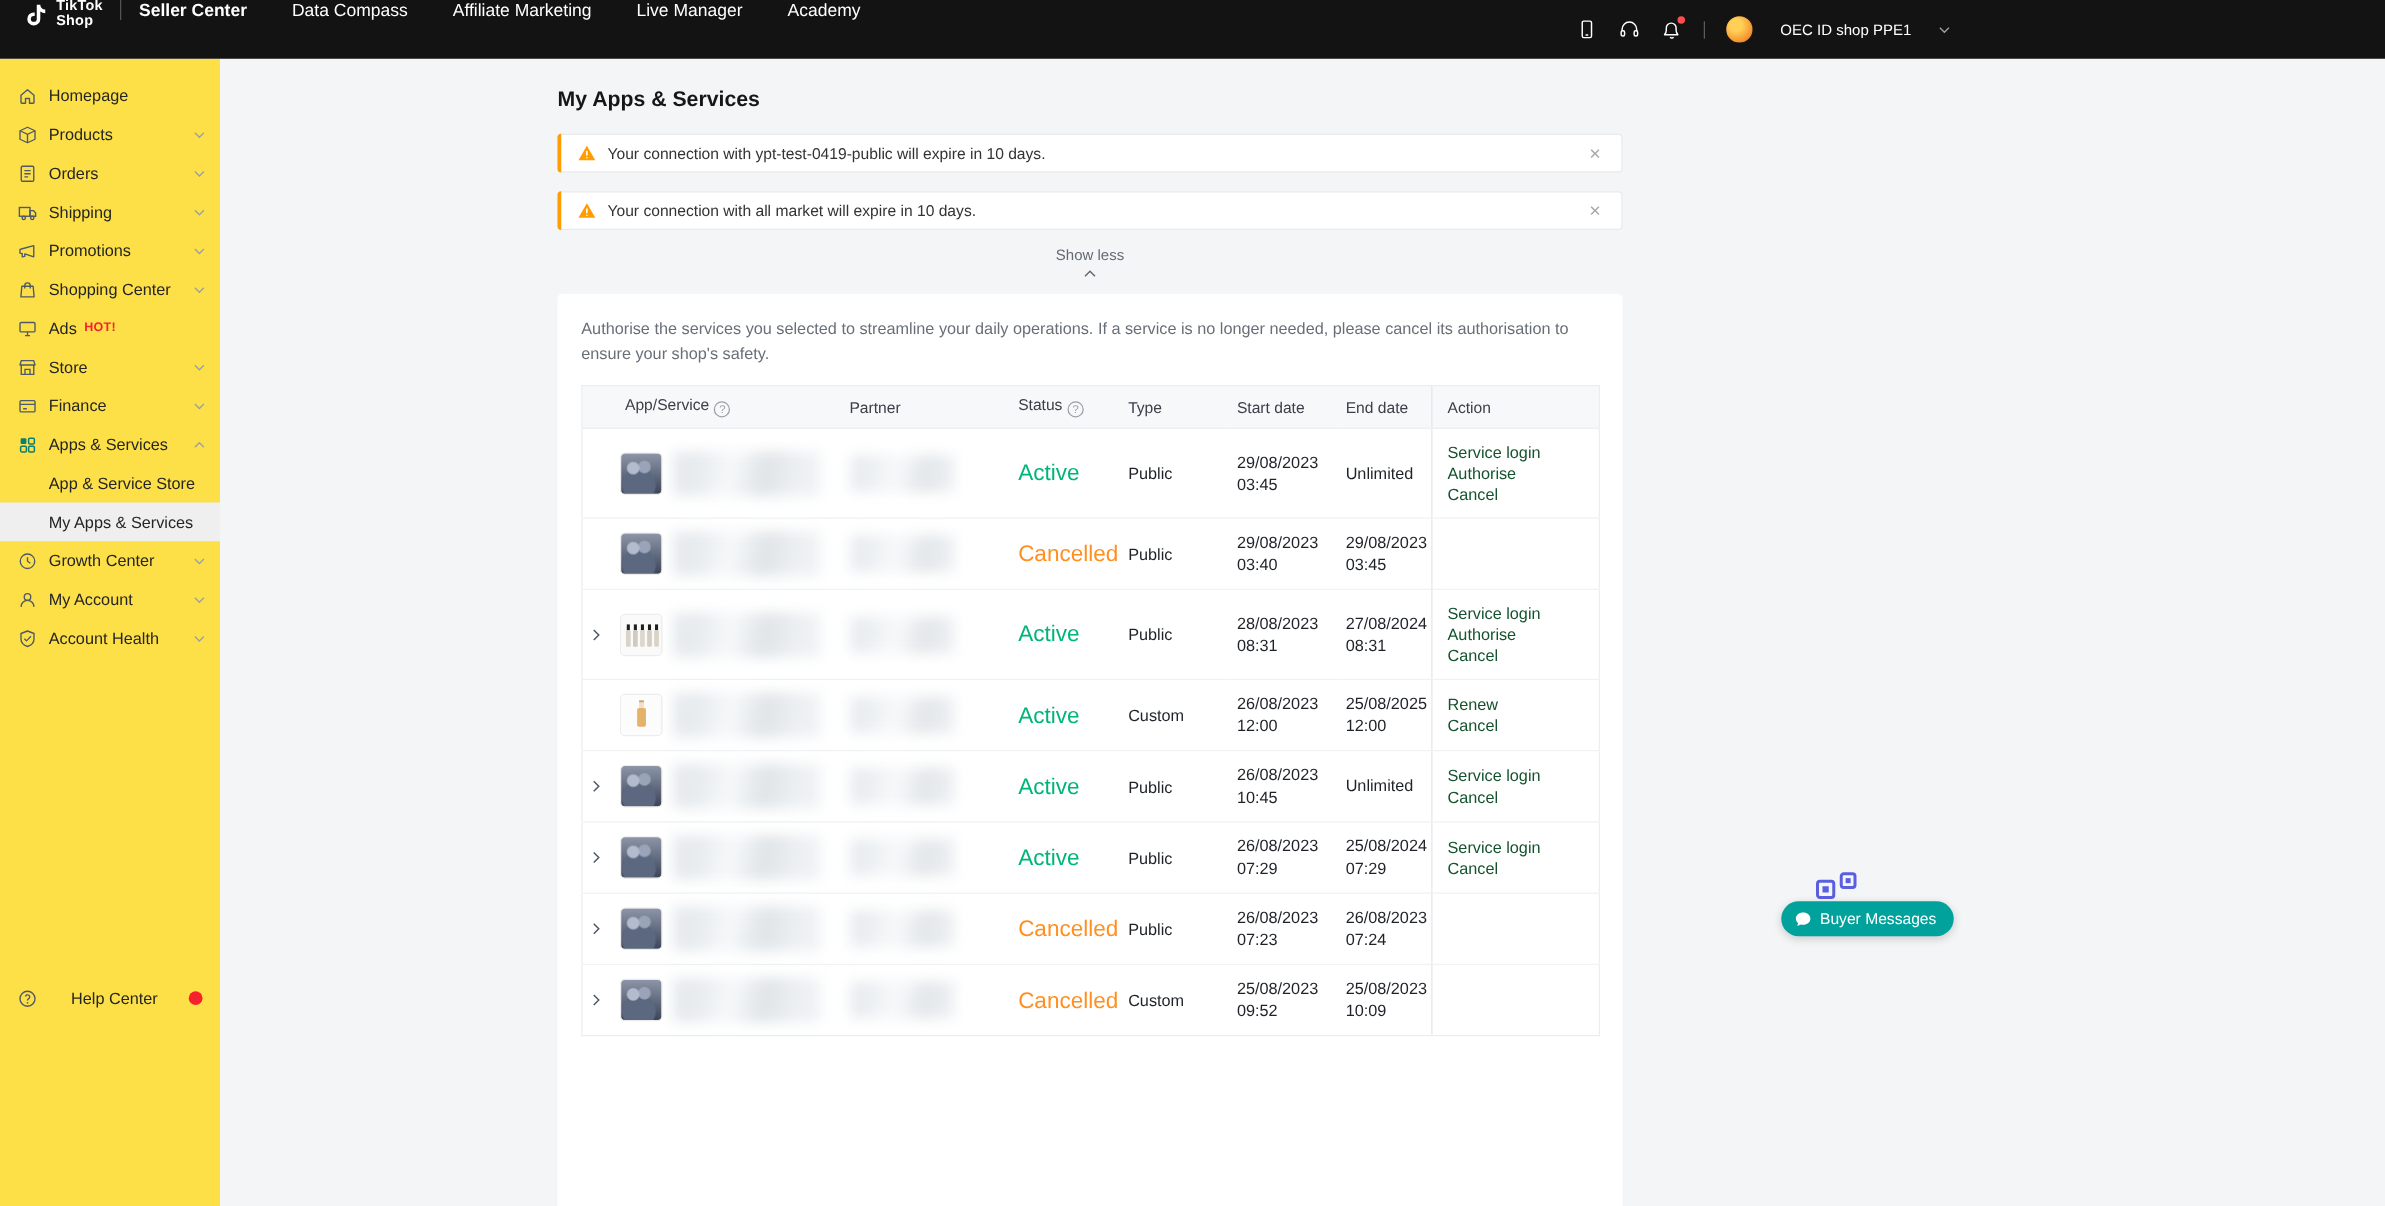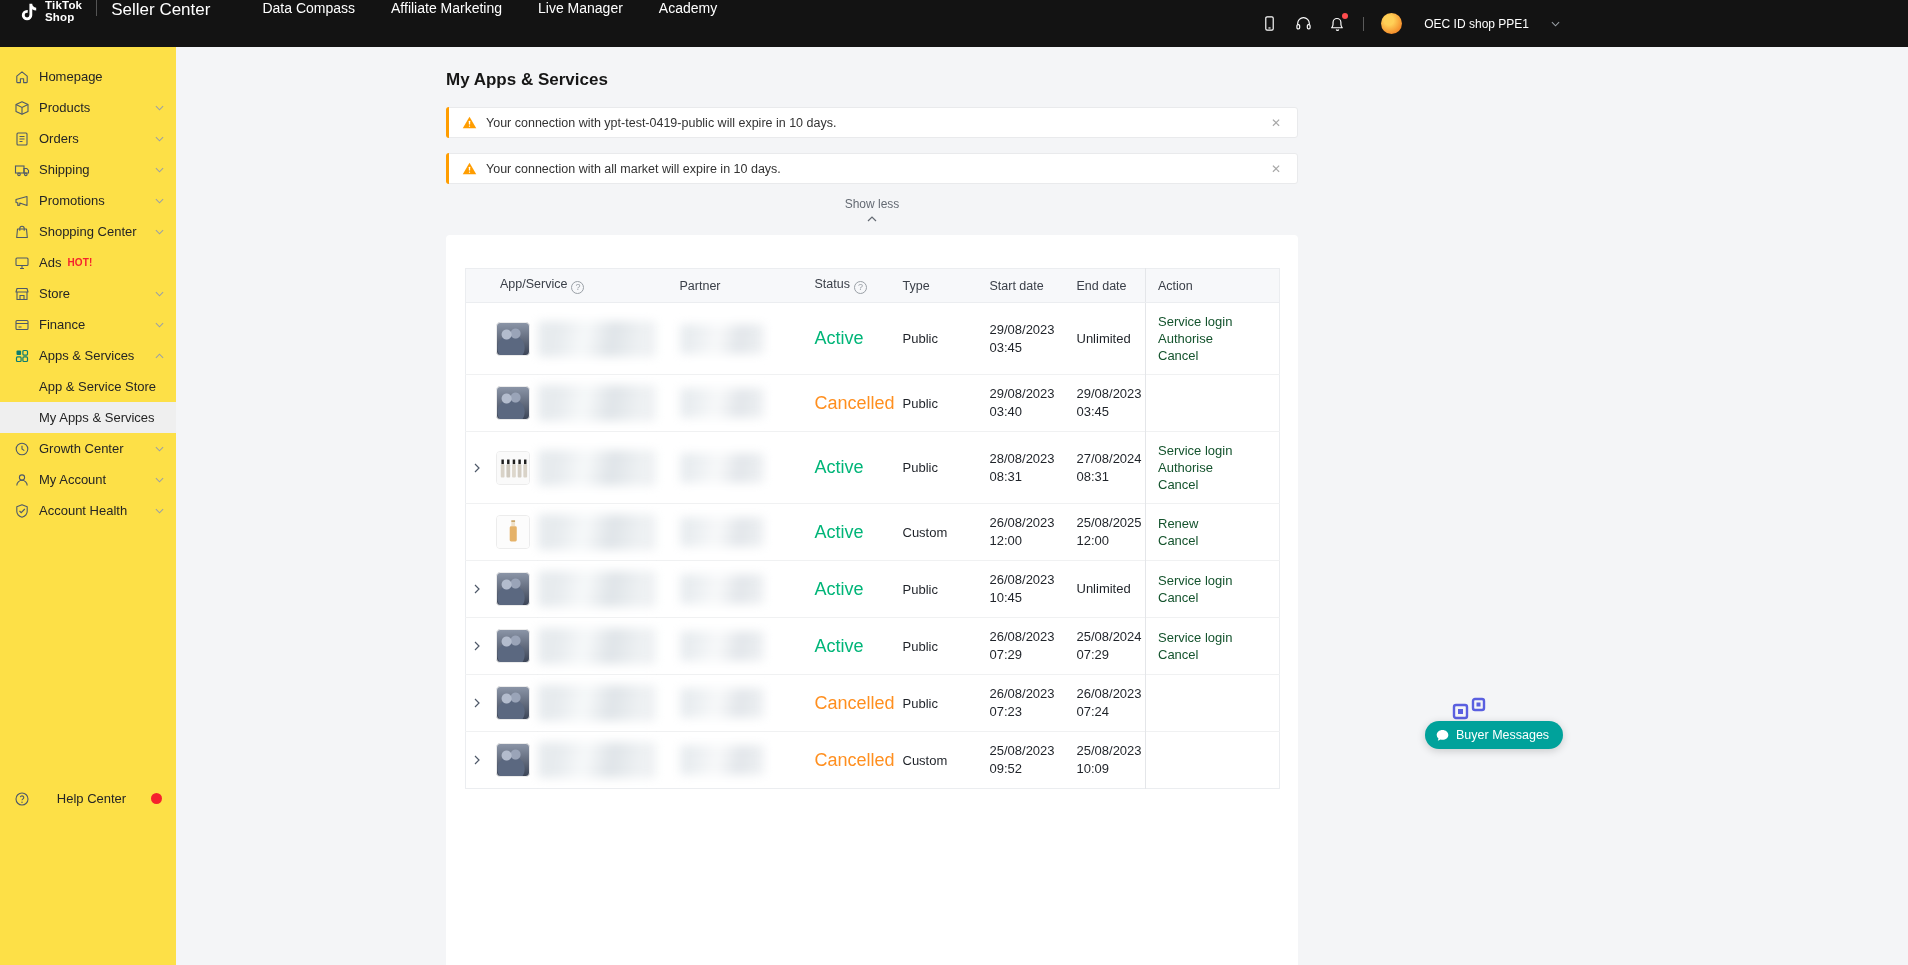--- a/index.html
+++ b/index.html
@@ -5,21 +5,21 @@
   * { margin:0; padding:0; box-sizing:border-box; }
   html,body { width:1908px; height:965px; }
   body { font-family:"Liberation Sans", sans-serif; overflow:hidden; background:#f4f5f7; }
   .page { position:relative; width:1908px; height:965px; overflow:hidden; background:#f4f5f7; }
 
   
   .topbar { position:absolute; top:0; left:0; right:0; height:47px; background:#131313; display:flex; align-items:flex-start; padding:0 18px; color:#fff; z-index:20; }
   .logo { display:flex; align-items:center; gap:5px; cursor:pointer; }
   .logo-text { font-weight:bold; font-size:11.5px; line-height:11.5px; letter-spacing:.2px; display:flex; flex-direction:column; }
   .tb-sep { width:1px; height:16px; background:rgba(255,255,255,.28); margin:0 14px; }
-  .product { font-size:17px; font-weight:400; margin-right:52px; cursor:pointer; }
+  .product { font-size:14px; font-weight:700; margin-right:36px; cursor:pointer; }
   .tb-nav { display:flex; gap:36px; font-size:14px; }
   .tb-nav span { cursor:pointer; white-space:nowrap; }
   .tb-right { position:absolute; right:348px; top:0; height:47px; display:flex; align-items:center; gap:17px; }
   .tb-icon { display:flex; align-items:center; color:#fff; cursor:pointer; position:relative; }
   .bell .dot { position:absolute; top:-2px; right:-2px; width:6px; height:6px; border-radius:50%; background:#ff4d4f; }
   .tb-sep2 { width:1px; height:14px; background:rgba(255,255,255,.3); }
   .account { display:flex; align-items:center; gap:22px; cursor:pointer; }
   .avatar { width:21px; height:21px; border-radius:50%; background:radial-gradient(circle at 38% 35%, #ffd057 25%, #f5922e 70%, #d9741c); flex:none; }
   .acct-label { font-size:12px; color:#fff; }
   .chev-dn, .chev { display:flex; align-items:center; color:#9aa0a6; }
@@ -378,20 +378,21 @@
       <div class="show-less">
         <span>Show less</span>
         <span style="display:flex;">
           <svg viewBox="0 0 10 6" width="10" height="6" style="transform:rotate(180deg)">
               <path d="M1 1l4 4 4-4" fill="none" stroke="#646a73" stroke-width="1.2"></path>
             </svg>
         </span>
       </div>
 
       <div class="card">
+        <p class="desc">Authorise the services you selected to streamline your daily operations. If a service is no longer needed, please cancel its authorisation to ensure your shop's safety.</p>
 
         <div class="tablewrap">
           <table>
             <colgroup>
               <col style="width:206px">
                 <col style="width:135px">
                 <col style="width:88px">
                 <col style="width:87px">
                 <col style="width:87px">
                 <col style="width:77px">

